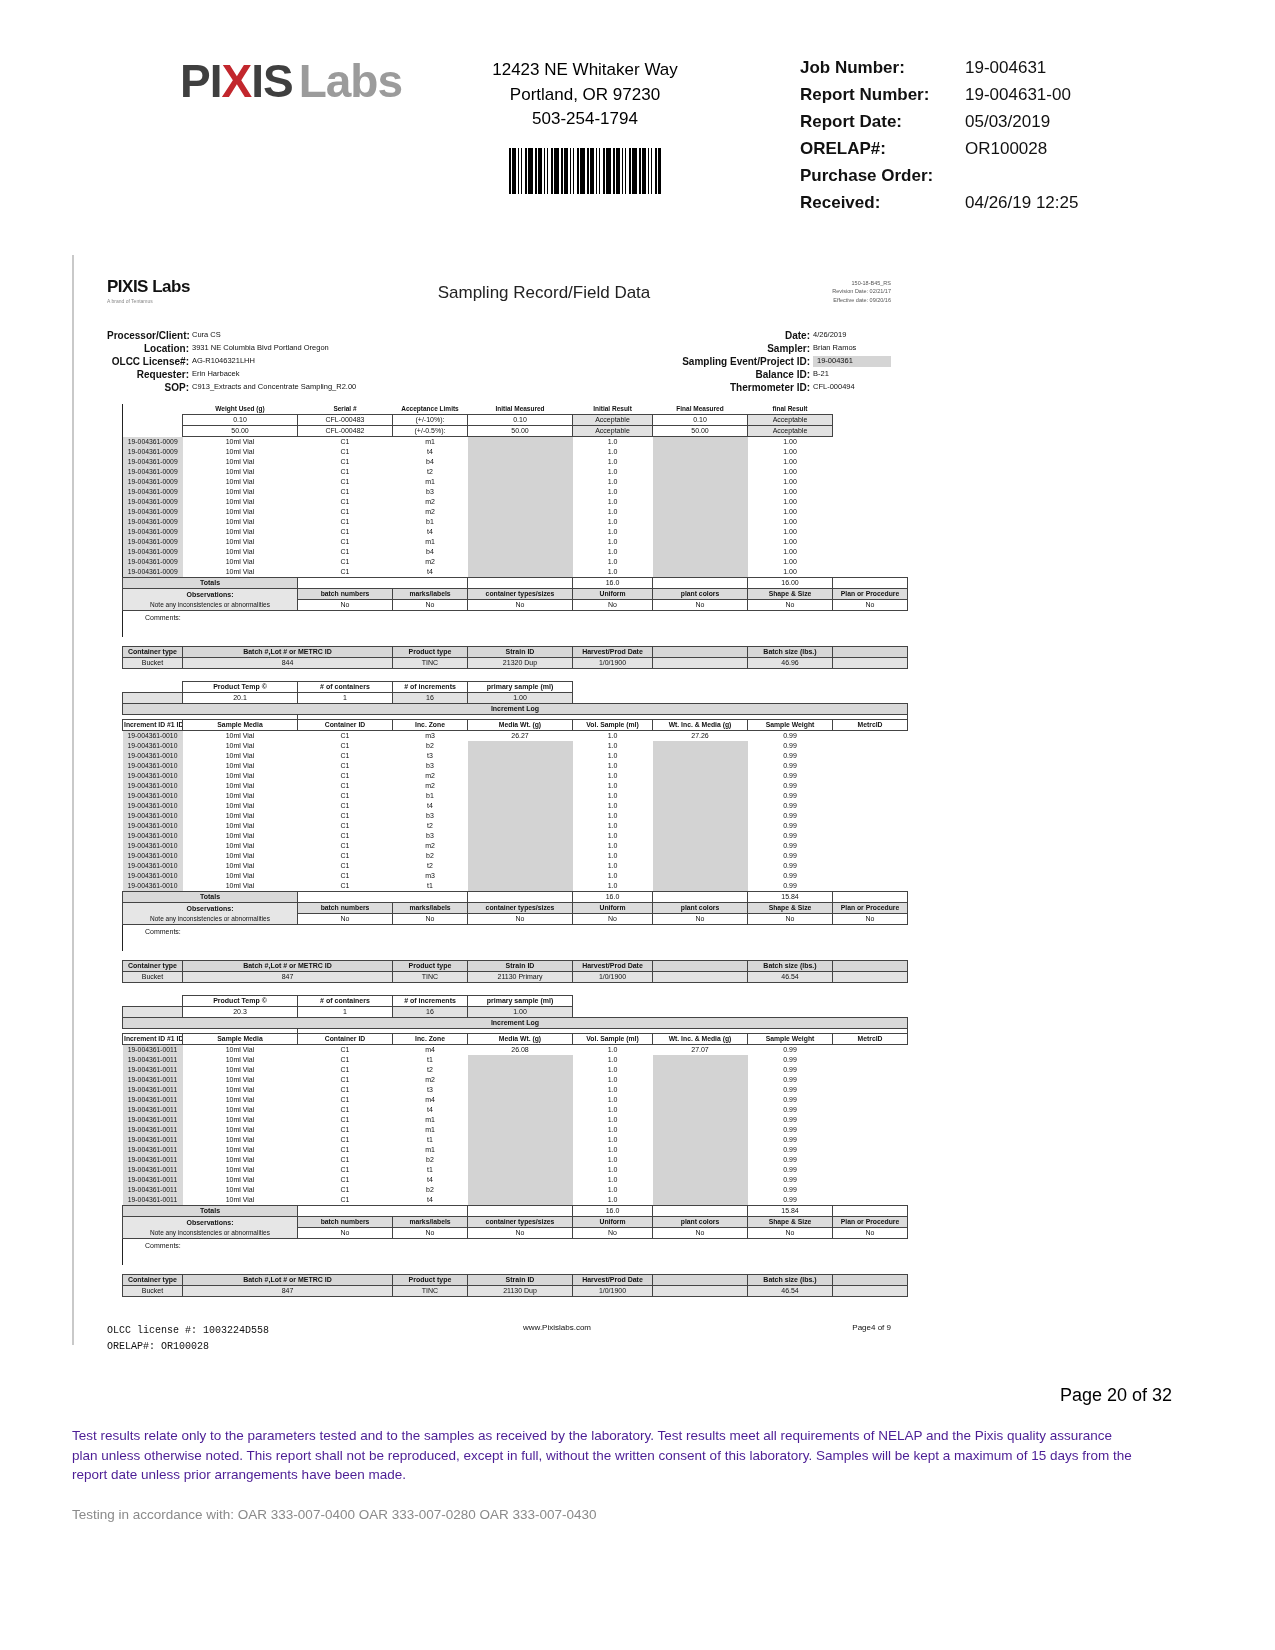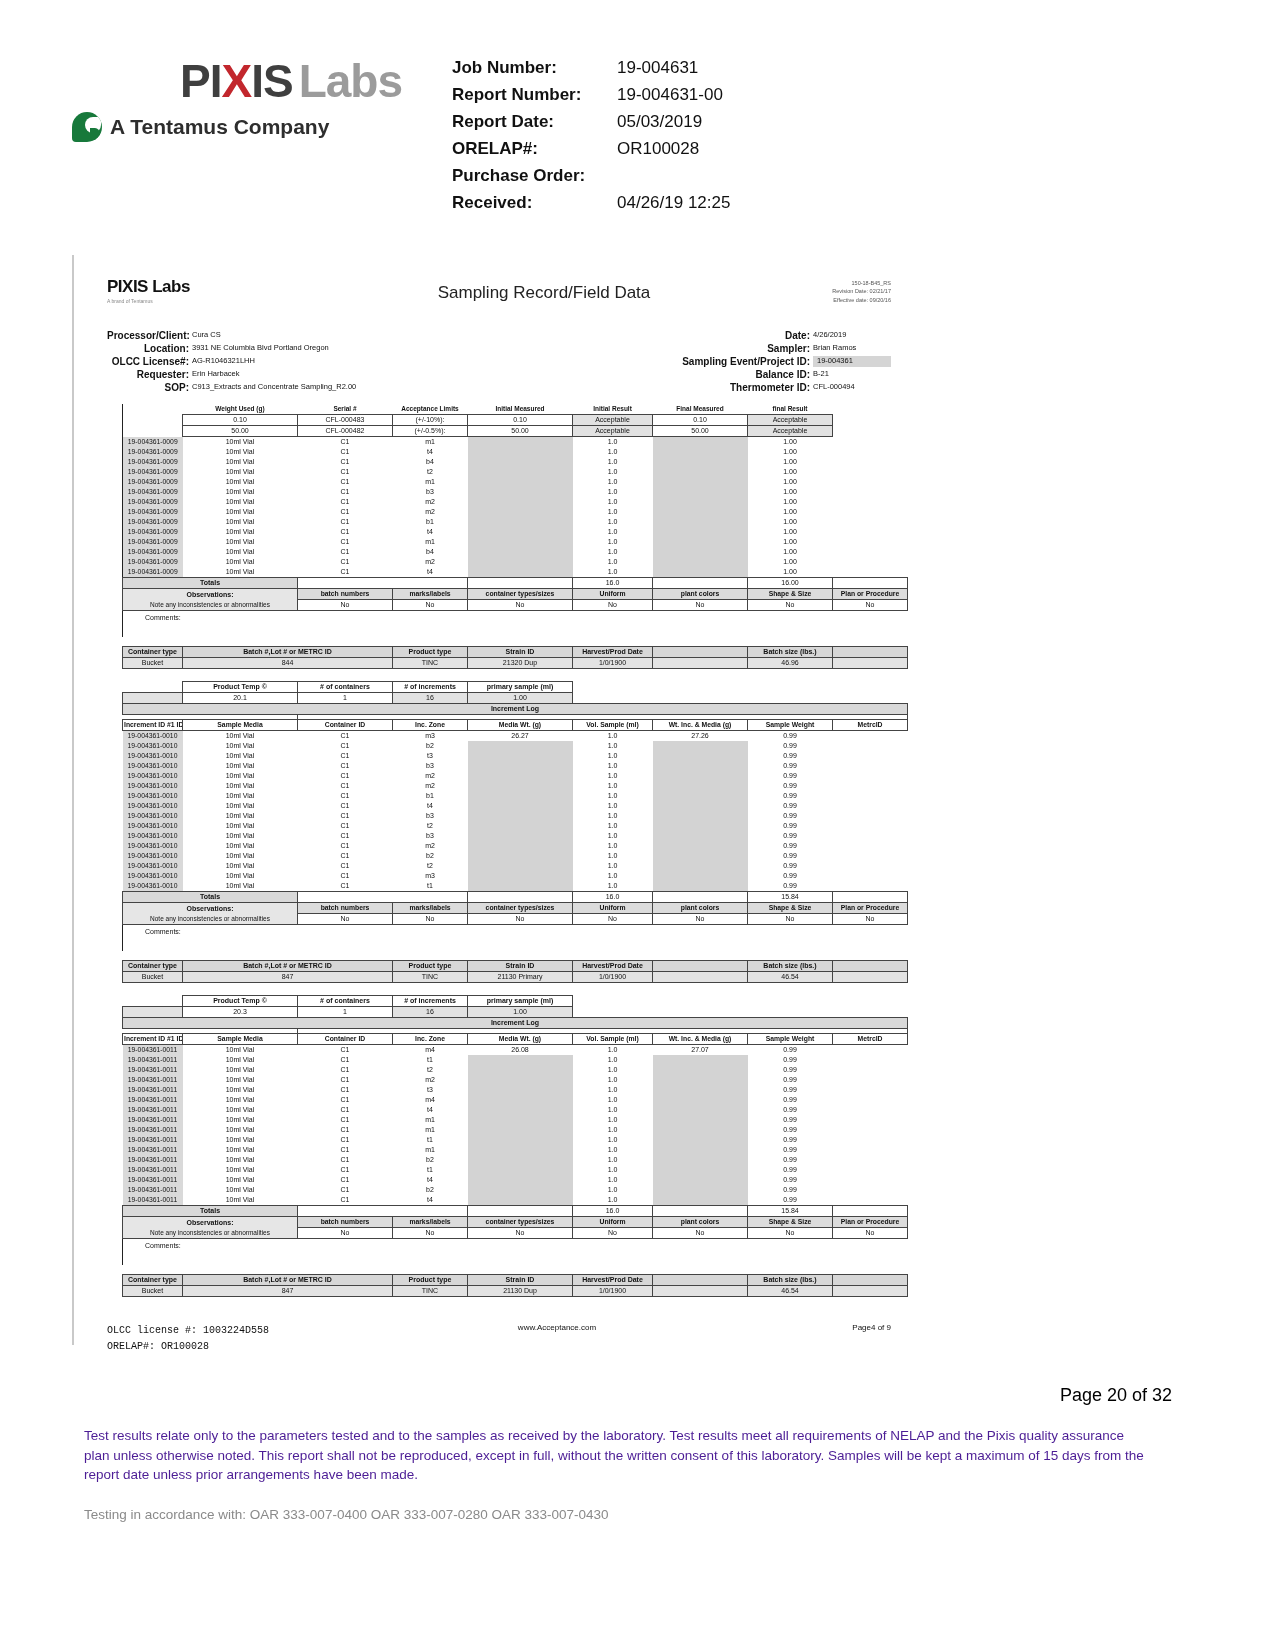--- a/index.html
+++ b/index.html
@@ -74,35 +74,39 @@
   tr.theadr td { border:0.8px solid #444; font-weight:bold; font-size:6.8px; background:#fff; }
   .gaptable { margin-top:9px; }
   .gap14 { height:13px; }
 
   .doc-footer { display:flex; margin-top:26px; margin-left:0; width:800px; align-items:flex-start; }
   .doc-footer .df-left { width:260px; font-size:10px; line-height:1.6;font-family:Liberation Mono, monospace; }
   .doc-footer .df-center { flex:1; text-align:center; font-size:8px; }
   .doc-footer .df-right { width:160px; text-align:right; font-size:8px; padding-right:16px; }
 
   
-  .pagefoot { position:absolute; left:84px; right:75px; top:1385px; }
+  .pagefoot { position:absolute; left:72px; right:75px; top:1385px; }
   .pf-page { text-align:right; font-size:18px; color:#000; margin-bottom:20px; padding-right:28px; }
   .pf-disclaimer { font-size:13.5px; color:#4c1d95; line-height:1.45; width:1060px; }
   .pf-accordance { font-size:13.5px; color:#8a8a8a; margin-top:22px; }
 </style>
 </head>
 <body>
 
 <div class="letterhead">
   <div class="lh-logo">
     <div class="logo-main"><span class="seg-dark">PI</span><span class="seg-red">X</span><span class="seg-dark">IS</span><span class="seg-gray">Labs</span></div>
-    <div class="logo-tag">
-      <span class="leaf"></span>
-      <span class="logo-tag-text">A Tentamus Company</span>
+  </div>
+  <div class="lh-center">
+    <div class="addr">
+      <div>12423 NE Whitaker Way</div>
+      <div>Portland, OR 97230</div>
+      <div>503-254-1794</div>
     </div>
+    <div class="barcode"></div>
   </div>
   <div class="lh-right">
     <div class="lh-row">
         <span class="lbl">Job Number:</span>
         <span class="val">19-004631</span>
       </div>
     <div class="lh-row gap">
         <span class="lbl">Report Number:</span>
         <span class="val">19-004631-00</span>
       </div>
@@ -1088,21 +1092,21 @@
         <td></td>
       </tr>
     </tbody>
   </table>
 
   <div class="doc-footer">
     <div class="df-left">
       <div>OLCC license #: 1003224D558</div>
       <div>ORELAP#: OR100028</div>
     </div>
-    <div class="df-center">www.Acceptance.com</div>
+    <div class="df-center">www.Pixislabs.com</div>
     <div class="df-right">Page4 of 9</div>
   </div>
 </div>
 
 <div class="pagefoot">
   <div class="pf-page">Page 20 of 32</div>
   <div class="pf-disclaimer">Test results relate only to the parameters tested and to the samples as received by the laboratory. Test results meet all requirements of NELAP and the Pixis quality assurance plan unless otherwise noted. This report shall not be reproduced, except in full, without the written consent of this laboratory. Samples will be kept a maximum of 15 days from the report date unless prior arrangements have been made.</div>
   <div class="pf-accordance">Testing in accordance with:  OAR 333-007-0400 OAR 333-007-0280  OAR 333-007-0430</div>
 </div>
 

